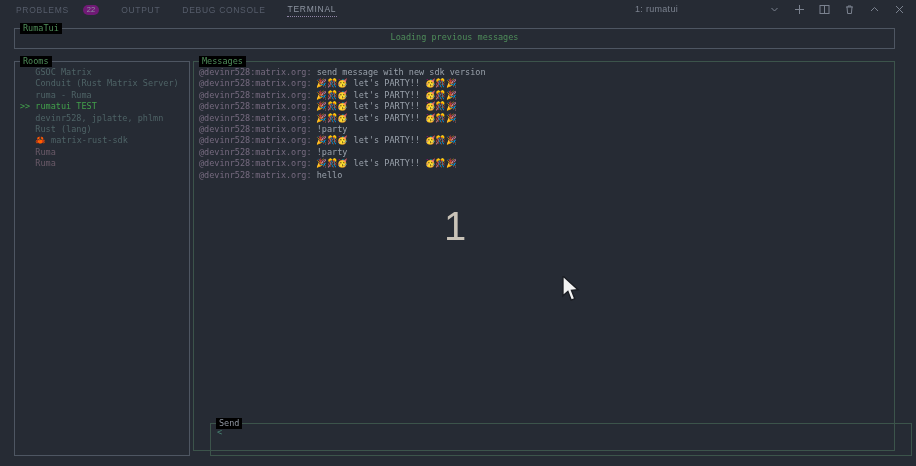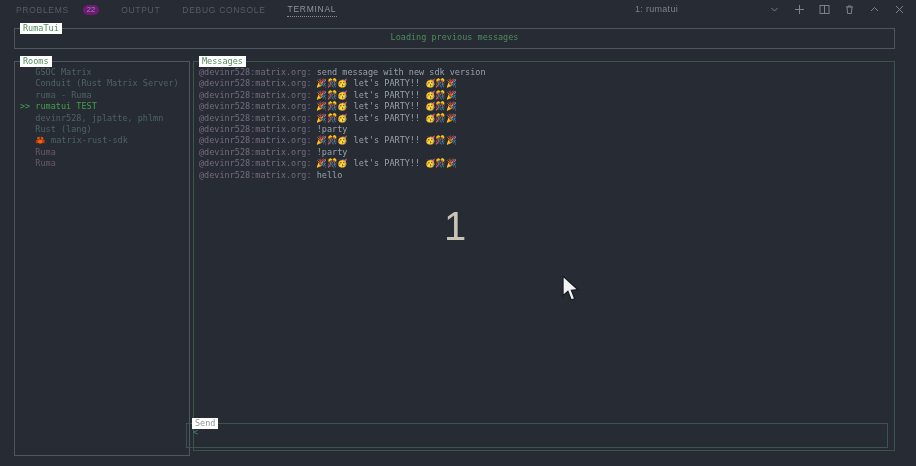--- a/index.html
+++ b/index.html
@@ -28,21 +28,21 @@
   .termsel{display:flex;align-items:center;gap:0;width:146px;
     justify-content:space-between;font-family:"Liberation Sans",sans-serif;
     font-size:9px;color:#7b828f;letter-spacing:.3px;}
   .icon-btn{display:flex;align-items:center;justify-content:center;width:13px;height:13px;}
   .icon-btn svg{display:block;}
 
   
   .tbox{position:absolute;box-sizing:border-box;border:1px solid #4e5662;background:transparent;}
   .tbox.greenb{border-color:#3c544b;}
   .tbox-title{
-    position:absolute;top:-6px;left:5px;background:#ffffff;padding:0 3px;
+    position:absolute;top:-6px;left:5px;background:#000000;padding:0 3px;
     font-size:8.5px;line-height:11px;color:#4f8d5a;white-space:pre;
   }
   .tbox-title.graytitle{color:#8e95a0;}
   .loading-line{
     position:absolute;left:0;right:0;top:3px;text-align:center;
     font-size:8.5px;color:#4f8d5a;
   }
   .rowlist{position:absolute;left:5px;top:5px;right:3px;}
   .trow{height:11.4px;line-height:11.4px;font-size:8.5px;white-space:pre;overflow:hidden;}
   .msg-sender{color:#776b80;}
@@ -143,21 +143,21 @@
       <div class="trow"><span class="msg-sender">@devinr528:matrix.org: </span><span class="msg-text">🎉🎊🥳 let's PARTY!! 🥳🎊🎉</span></div>
       <div class="trow"><span class="msg-sender">@devinr528:matrix.org: </span><span class="msg-text">🎉🎊🥳 let's PARTY!! 🥳🎊🎉</span></div>
       <div class="trow"><span class="msg-sender">@devinr528:matrix.org: </span><span class="msg-text">!party</span></div>
       <div class="trow"><span class="msg-sender">@devinr528:matrix.org: </span><span class="msg-text">🎉🎊🥳 let's PARTY!! 🥳🎊🎉</span></div>
       <div class="trow"><span class="msg-sender">@devinr528:matrix.org: </span><span class="msg-text">!party</span></div>
       <div class="trow"><span class="msg-sender">@devinr528:matrix.org: </span><span class="msg-text">🎉🎊🥳 let's PARTY!! 🥳🎊🎉</span></div>
       <div class="trow"><span class="msg-sender">@devinr528:matrix.org: </span><span class="msg-text">hello</span></div>
     </div>
 </div>
 
-<div class="tbox greenb" style="left:186px;top:423px;width:702px;height:25px;">
+<div class="tbox greenb" style="left:210px;top:423px;width:702px;height:33px;">
   <span class="tbox-title graytitle">Send</span>
   <span class="send-prompt">&lt;</span>
 </div>
 
 <div class="keypress-overlay">1</div>
 
 <div class="mouse-cursor">
   <svg width="19" height="26" viewBox="0 0 13 19">
     <path d="M1 0 L1 14.5 L4.6 11.2 L7 17.6 L9.6 16.6 L7.2 10.4 L12 10 Z" fill="#f2f2f2" stroke="#1a1d23" stroke-width="1"></path>
   </svg>

